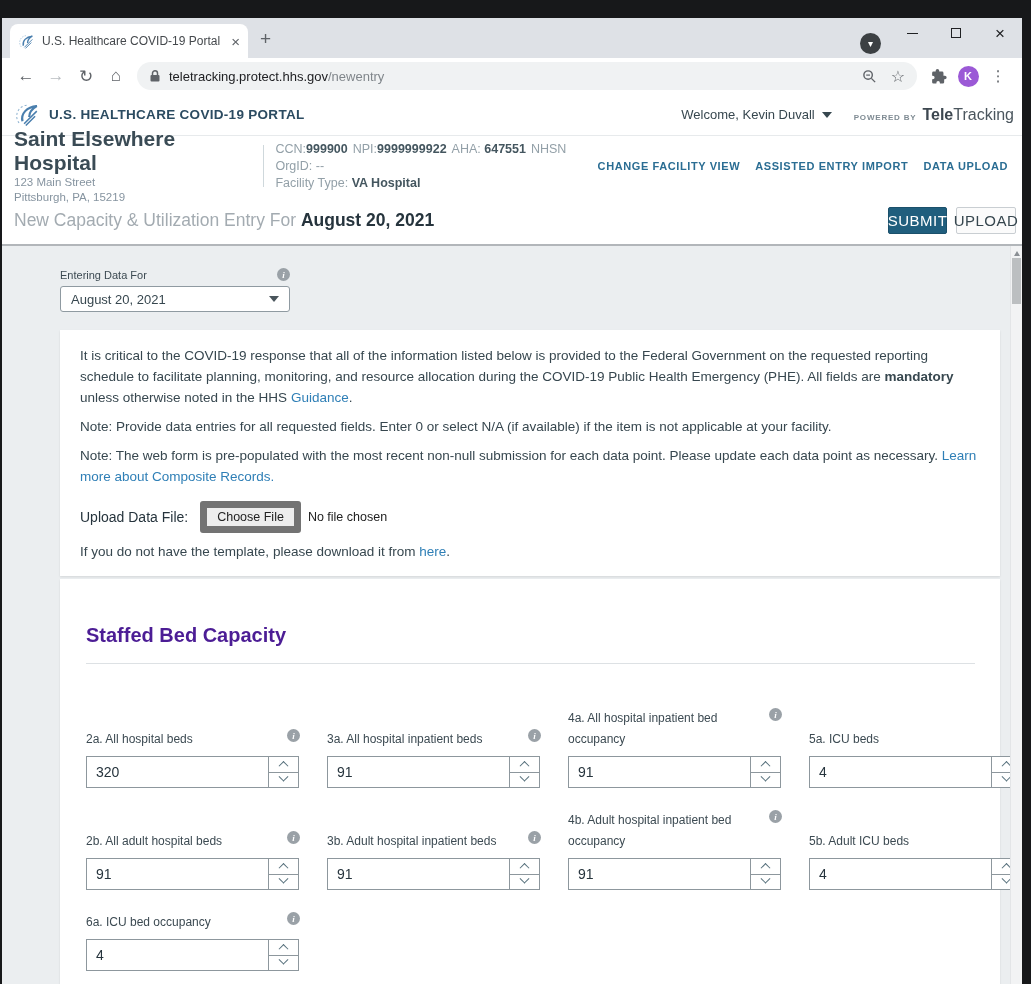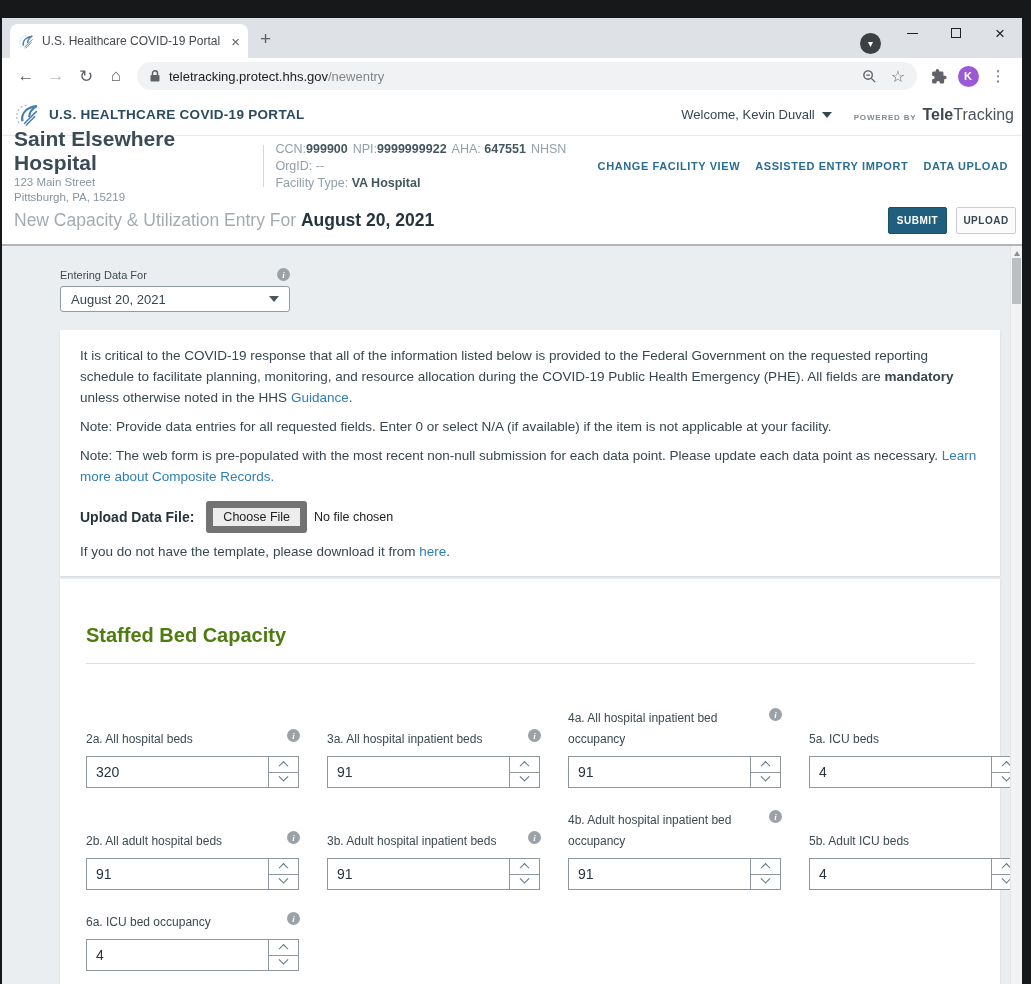--- a/index.html
+++ b/index.html
@@ -62,21 +62,21 @@
   .idvalue { color:#44565f; font-weight:bold; }
   .idvalue.plain { font-weight:normal; color:#93a0a8; }
   .fac-actions { margin-left:auto; display:flex; gap:15px; }
   .fac-action { font-size:11px; font-weight:bold; color:#2a6d93; letter-spacing:.6px; white-space:nowrap; cursor:pointer; }
 
   
   .entry-bar { height:48px; background:#fff; display:flex; align-items:center; padding:0 6px 0 12px; }
   .entry-title { font-size:17.5px; color:#a3abb1; }
   .entry-date { font-weight:bold; color:#26343d; }
   .entry-btns { margin-left:auto; display:flex; gap:9px; }
-  .btn { height:27px; display:flex; align-items:center; justify-content:center; font-size:10px; font-weight:bold;
+  .btn { height:27px; display:flex; align-items:center; justify-content:center; font-size:15px; font-weight:normal;
          letter-spacing:.5px; border-radius:2px; cursor:pointer; }
   .btn-submit { width:59px; background:#205e7d; color:#fff; border:1px solid #1b506b; }
   .btn-cancel { width:60px; background:#fbfbfb; color:#37474f; border:1px solid #c9ced2; }
   .top-divider { height:2px; background:#b2b6ba; }
 
   
   .content { position:relative; height:747px; background:#ebeef0; overflow:hidden; }
   .content-inner { position:absolute; left:0; top:0; right:12px; bottom:0; padding:0 10px; overflow:hidden;margin-left:48px; }
 
   .scrollbar { position:absolute; right:0; top:0; bottom:0; width:12px; background:#f2f3f4; border-left:1px solid #e3e5e7; }
@@ -94,28 +94,28 @@
                display:flex; align-items:center; justify-content:center; flex:none; }
   .select { height:26px; background:#fff; border:1px solid #8f9aa1; border-radius:3px; display:flex;
             align-items:center; padding:0 10px; font-size:13px; color:#37474f; }
   .select .caret-down { margin-left:auto; border-top-color:#4a555c; }
 
   .card { background:#fff; box-shadow:0 1px 2px rgba(0,0,0,.10); }
   .card1 { margin-top:18px; padding:15px 20px 14px; }
   .card1 p { font-size:13.5px; color:#37474f; line-height:21px; margin-bottom:8px; }
   .card1 a, .lnk { color:#2f7fb6; text-decoration:none; cursor:pointer; }
   .upload-row { display:flex; align-items:center; margin:14px 0 8px; }
-  .upload-label { font-size:14px; font-weight:bold; color:#26343d; margin-right:12px; }
+  .upload-label { font-size:14px; font-weight:normal; color:#26343d; margin-right:12px; }
   .file-btn { font-size:12.5px; color:#222; background:#ededed; border:7px solid #737373; border-radius:3px;
               padding:2px 10px; margin-right:7px; cursor:pointer; }
   .file-status { font-size:12.5px; color:#222; }
   .tpl-line { font-size:13.5px; color:#37474f; line-height:21px; }
 
   .card2 { margin-top:3px; padding:45px 25px 40px 26px; min-height:440px; }
-  .section-title { font-size:20px; font-weight:bold; color:#4d7c0f; }
+  .section-title { font-size:20px; font-weight:bold; color:#4c1d95; }
   .section-rule { border-bottom:1px solid #dde1e4; margin-top:16px; margin-bottom:44px; }
   .fields-grid { display:grid; grid-template-columns:repeat(4, 214px); column-gap:27px; row-gap:22px; align-items:end; }
   .field { }
   .field.col1 { grid-column-start:1; }
   .field-head { display:flex; align-items:flex-start; margin-bottom:6px; }
   .field-label { flex:1; font-size:12px; color:#3c4a52; line-height:21px; padding-right:8px; }
   .input-row { display:flex; }
   .num-input { width:183px; height:32px; background:#fff; border:1px solid #8d979d; display:flex;
                align-items:center; padding-left:9px; font-size:14px; color:#26343d; }
   .spinner { width:31px; margin-left:-1px; display:flex; flex-direction:column; }

